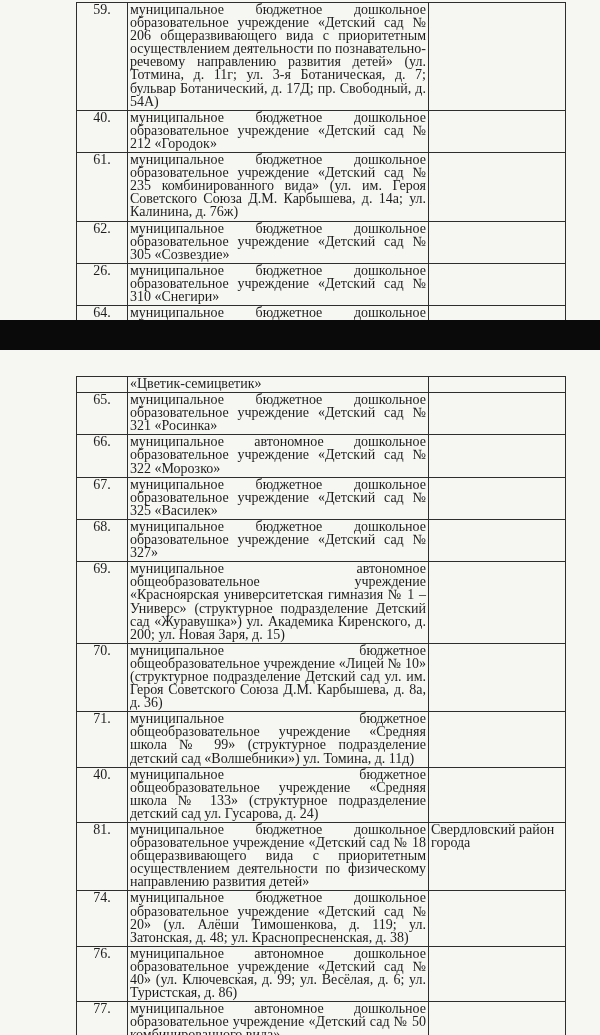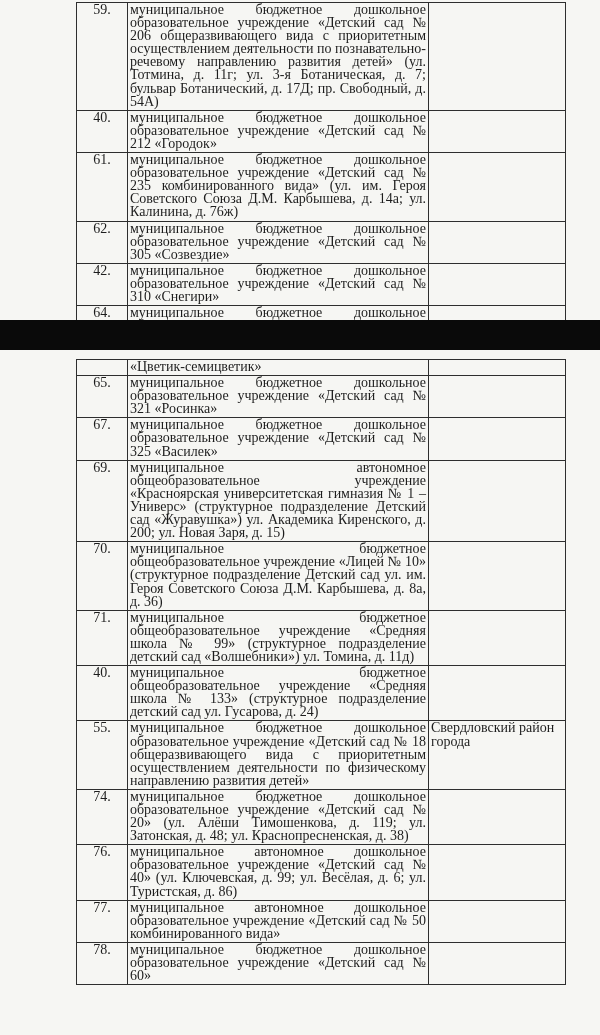--- a/index.html
+++ b/index.html
@@ -21,21 +21,21 @@
     background: #f6f6f3;
     overflow: hidden;
     box-sizing: border-box;
   }
   .page-1 { top: 0; height: 320px; padding-top: 2px; }
   .page-gap {
     position: absolute; left: 0; top: 320px;
     width: 600px; height: 30px;
     background: #0a0a0a;
   }
-  .page-2 { top: 350px; height: 685px; padding-top: 9px; }
+  .page-2 { top: 350px; height: 685px; padding-top: 26px; }
   table.doc-table {
     border-collapse: collapse;
     table-layout: fixed;
     margin-left: 76px;
     width: 474px;
     font-size: 14px;
     line-height: 13.1px;
     color: #1d1d1d;
   }
   table.doc-table td {
@@ -82,21 +82,21 @@
             <td class="cell-num">61.</td>
             <td class="cell-text">муниципальное бюджетное дошкольное образовательное учреждение «Детский сад № 235 комбинированного вида» (ул. им. Героя Советского Союза Д.М. Карбышева, д. 14а; ул. Калинина, д. 76ж)</td>
             <td class="cell-district"></td>
           </tr>
           <tr>
             <td class="cell-num">62.</td>
             <td class="cell-text">муниципальное бюджетное дошкольное образовательное учреждение «Детский сад № 305 «Созвездие»</td>
             <td class="cell-district"></td>
           </tr>
           <tr>
-            <td class="cell-num">42.</td>
+            <td class="cell-num">26.</td>
             <td class="cell-text">муниципальное бюджетное дошкольное образовательное учреждение «Детский сад № 310 «Снегири»</td>
             <td class="cell-district"></td>
           </tr>
           <tr>
             <td class="cell-num">64.</td>
             <td class="cell-text">муниципальное бюджетное дошкольное образовательное учреждение «Детский сад № 312</td>
             <td class="cell-district"></td>
           </tr>
         </tbody>
     </table>
@@ -111,22 +111,32 @@
             <td class="cell-num"></td>
             <td class="cell-text">«Цветик-семицветик»</td>
             <td class="cell-district"></td>
           </tr>
           <tr>
             <td class="cell-num">65.</td>
             <td class="cell-text">муниципальное бюджетное дошкольное образовательное учреждение «Детский сад № 321 «Росинка»</td>
             <td class="cell-district"></td>
           </tr>
           <tr>
+            <td class="cell-num">66.</td>
+            <td class="cell-text">муниципальное автономное дошкольное образовательное учреждение «Детский сад № 322 «Морозко»</td>
+            <td class="cell-district"></td>
+          </tr>
+          <tr>
             <td class="cell-num">67.</td>
             <td class="cell-text">муниципальное бюджетное дошкольное образовательное учреждение «Детский сад № 325 «Василек»</td>
+            <td class="cell-district"></td>
+          </tr>
+          <tr>
+            <td class="cell-num">68.</td>
+            <td class="cell-text">муниципальное бюджетное дошкольное образовательное учреждение «Детский сад № 327»</td>
             <td class="cell-district"></td>
           </tr>
           <tr>
             <td class="cell-num">69.</td>
             <td class="cell-text">муниципальное автономное общеобразовательное учреждение «Красноярская университетская гимназия № 1 – Универс» (структурное подразделение Детский сад «Журавушка») ул. Академика Киренского, д. 200; ул. Новая Заря, д. 15)</td>
             <td class="cell-district"></td>
           </tr>
           <tr>
             <td class="cell-num">70.</td>
             <td class="cell-text">муниципальное бюджетное общеобразовательное учреждение «Лицей № 10» (структурное подразделение Детский сад ул. им. Героя Советского Союза Д.М. Карбышева, д. 8а, д. 36)</td>
@@ -136,21 +146,21 @@
             <td class="cell-num">71.</td>
             <td class="cell-text">муниципальное бюджетное общеобразовательное учреждение «Средняя школа № 99» (структурное подразделение детский сад «Волшебники») ул. Томина, д. 11д)</td>
             <td class="cell-district"></td>
           </tr>
           <tr>
             <td class="cell-num">40.</td>
             <td class="cell-text">муниципальное бюджетное общеобразовательное учреждение «Средняя школа № 133» (структурное подразделение детский сад ул. Гусарова, д. 24)</td>
             <td class="cell-district"></td>
           </tr>
           <tr>
-            <td class="cell-num">55.</td>
+            <td class="cell-num">81.</td>
             <td class="cell-text">муниципальное бюджетное дошкольное образовательное учреждение «Детский сад № 18 общеразвивающего вида с приоритетным осуществлением деятельности по физическому направлению развития детей»</td>
             <td class="cell-district">Свердловский район города</td>
           </tr>
           <tr>
             <td class="cell-num">74.</td>
             <td class="cell-text">муниципальное бюджетное дошкольное образовательное учреждение «Детский сад № 20» (ул. Алёши Тимошенкова, д. 119; ул. Затонская, д. 48; ул. Краснопресненская, д. 38)</td>
             <td class="cell-district"></td>
           </tr>
           <tr>
             <td class="cell-num">76.</td>

